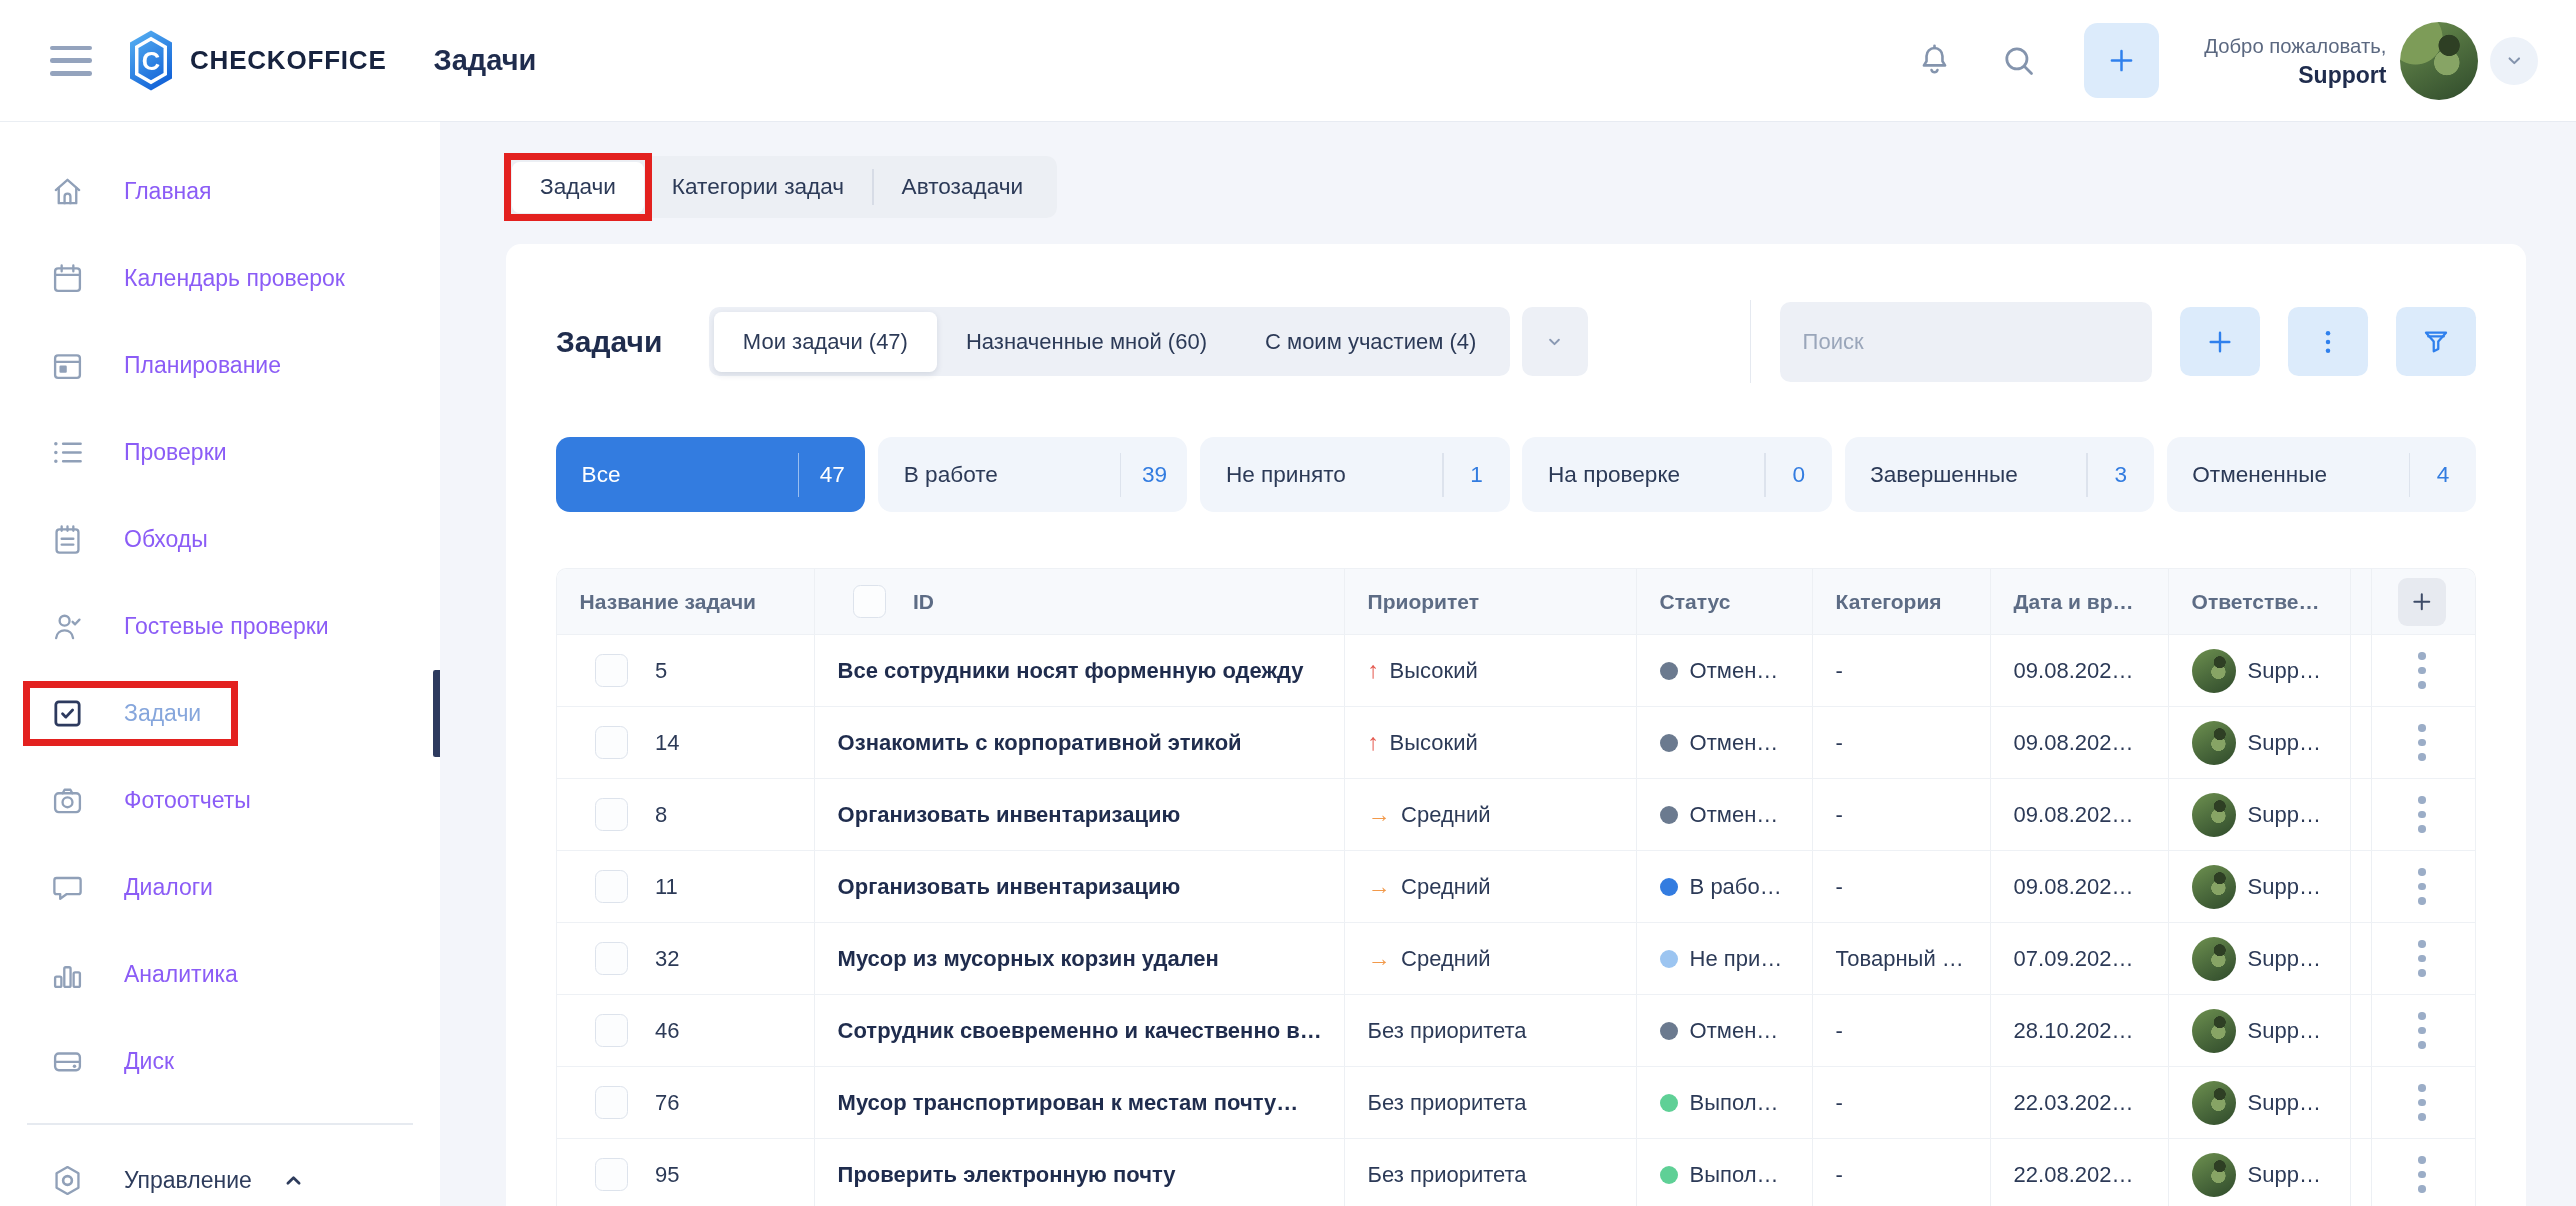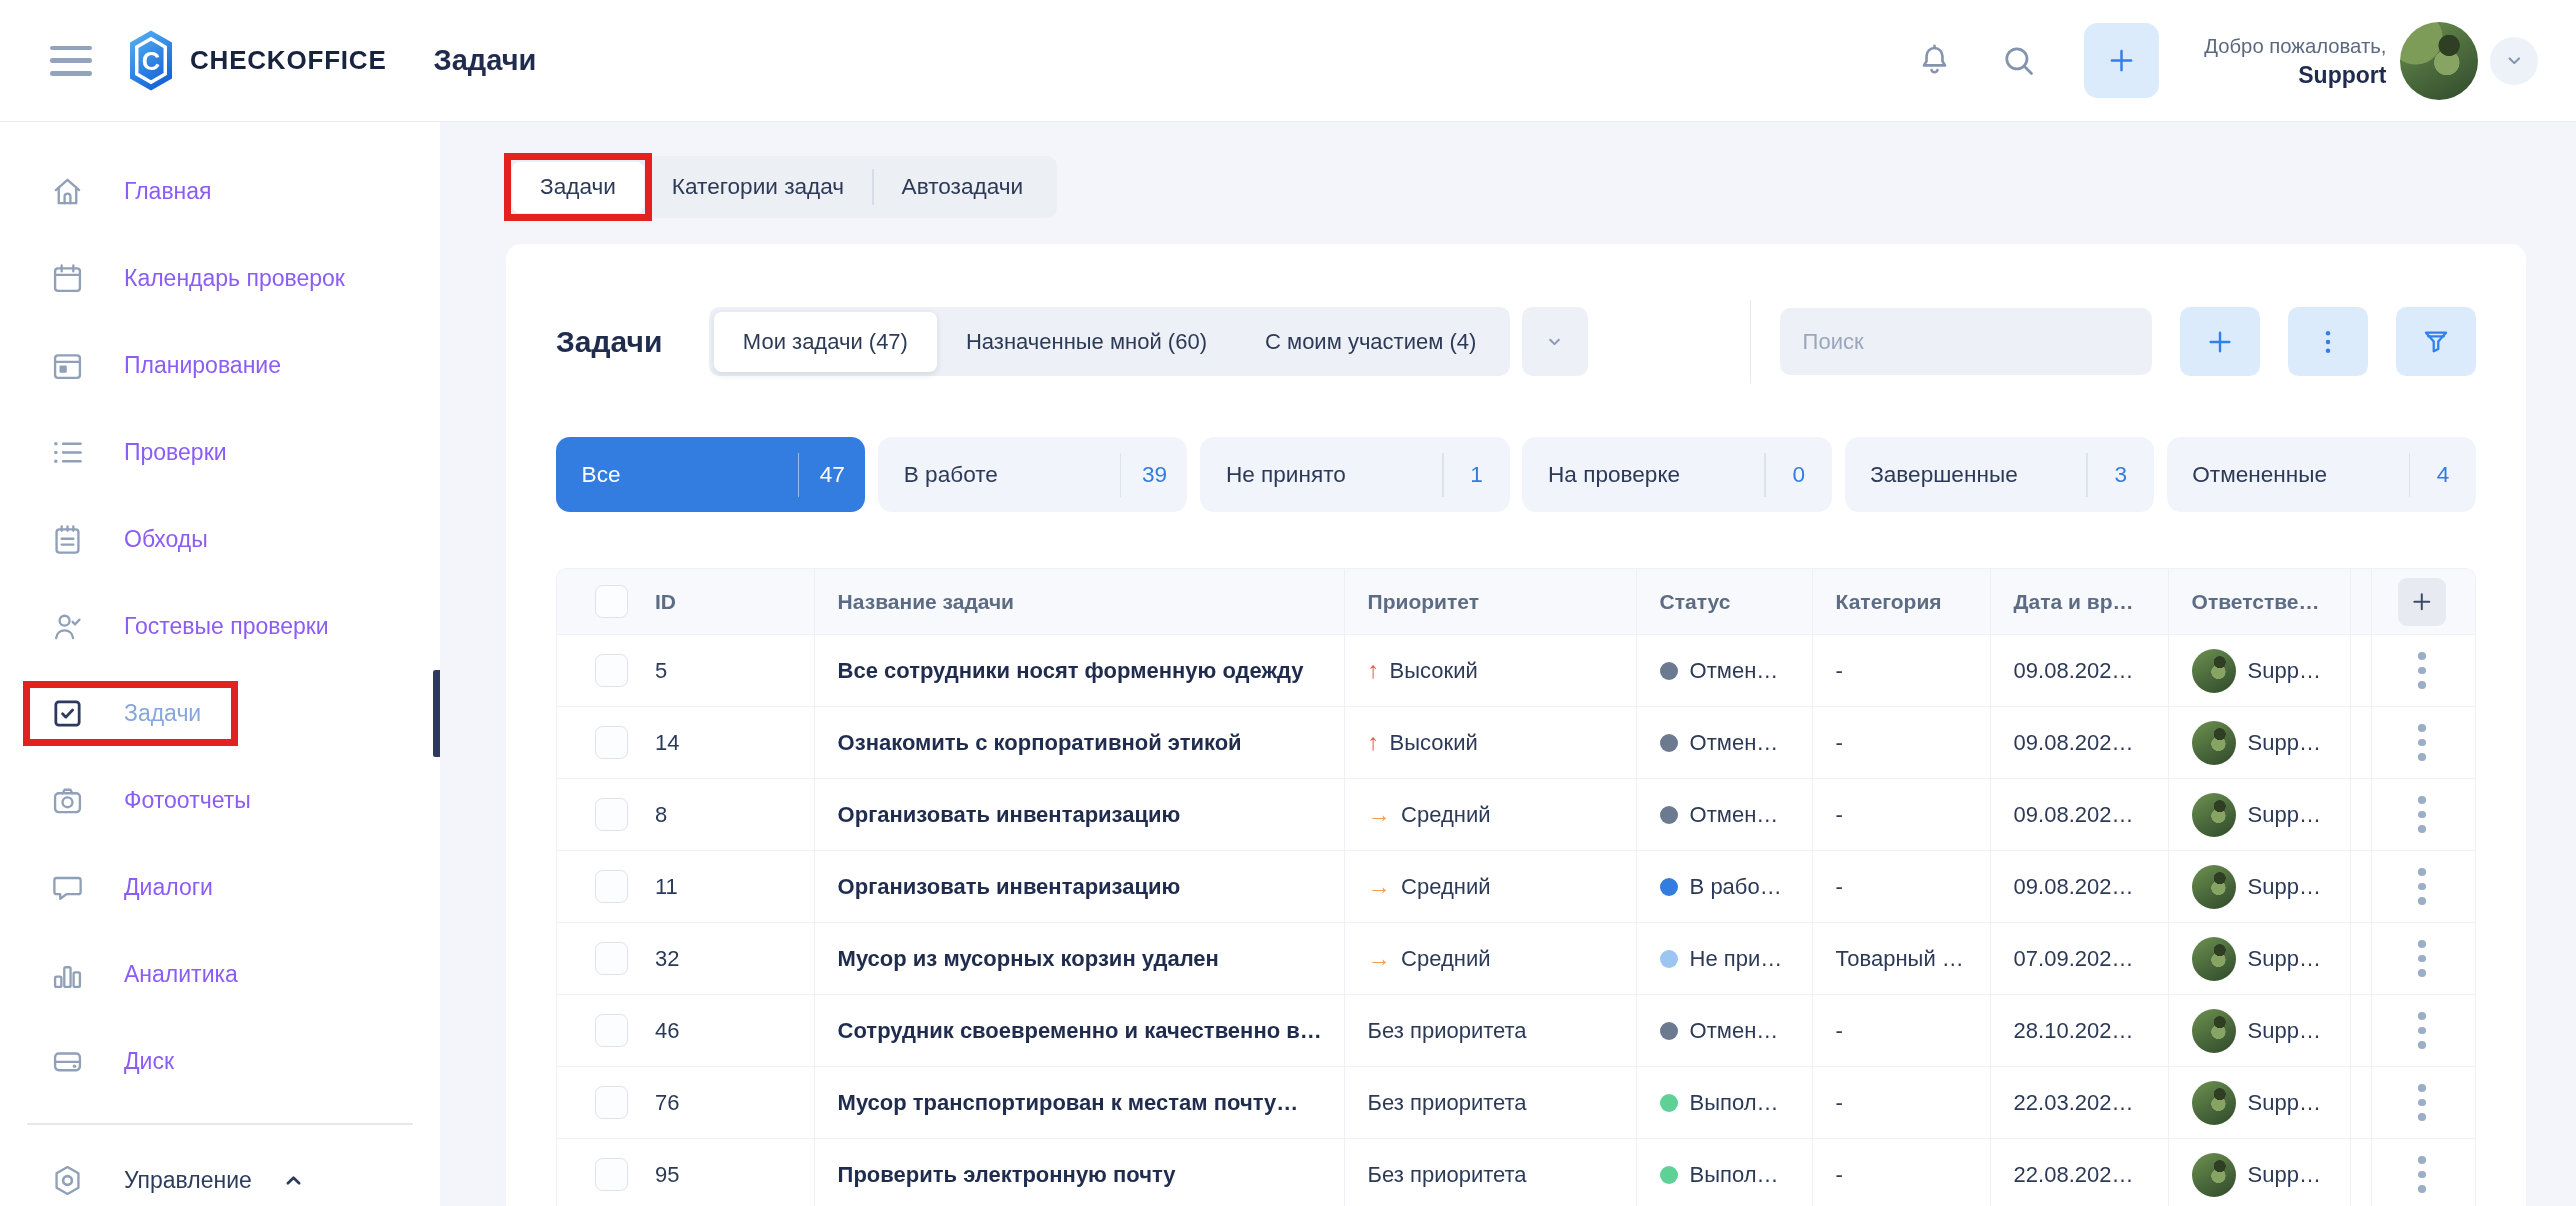--- a/index.html
+++ b/index.html
@@ -62,21 +62,21 @@
   .card{background:#fff;border-radius:15px 15px 0 0;margin-top:26px;height:1055px;padding:0 50px}
 
   
   .toolbar{display:flex;align-items:center;padding-top:63px;height:132px}
   .card-title{font-size:30px;font-weight:700;color:var(--navy);margin-right:47px}
   .seg{display:flex;align-items:center;background:var(--seg-bg);border-radius:10.5px;height:69px;padding:0 4.5px}
   .seg button{border:none;background:none;cursor:pointer;font-size:22px;color:var(--text);height:60px;padding:0 29px;border-radius:7.5px;white-space:nowrap}
   .seg button.active{background:#fff;box-shadow:0 2.3px 6px rgba(40,60,90,.12)}
   .seg-caret{width:66px;height:69px;margin-left:12px;background:var(--seg-bg);border-radius:10.5px}
   .tb-divider{width:1.5px;height:83px;background:#e5e9f0;margin:0 29px 0 30px}
-  .search{width:372px;height:67px;background:var(--seg-bg);border:none;border-radius:10.5px;padding:0 22.6px;font-size:22px;color:var(--text);font-family:inherit;outline:none}
+  .search{width:372px;height:80px;background:var(--seg-bg);border:none;border-radius:10.5px;padding:0 22.6px;font-size:22px;color:var(--text);font-family:inherit;outline:none}
   .search::placeholder{color:#9aa6ba}
   .blue-btn{width:80px;height:69px;border-radius:10.5px;background:var(--lightbtn);margin-left:28px}
 
   
   .chips{display:flex;gap:12.8px;margin-top:61px}
   .chip{flex:1;height:75px;border-radius:14px;background:var(--chip-bg);display:flex;align-items:center;border:none;cursor:pointer;font-family:inherit;padding:0}
   .chip .cl{flex:1;text-align:left;padding-left:25.6px;font-size:22.6px;color:var(--text)}
   .chip .sep{width:1.5px;height:44px;background:#dde3ed}
   .chip .cnt{width:66px;text-align:center;font-size:22.6px;color:var(--accent)}
   .chip.active{background:var(--accent)}
@@ -358,25 +358,25 @@
         </button>
         <button class="chip">
           <span class="cl">Отмененные</span>
             <span class="sep"></span>
             <span class="cnt">4</span>
         </button>
       </div>
 
       <div class="tbl">
         <div class="trow thead">
+          <div class="td">Название задачи</div>
           <div class="td c-id">
               <span class="cb"></span>
               <span>ID</span>
             </div>
-          <div class="td">Название задачи</div>
           <div class="td">Приоритет</div>
           <div class="td">Статус</div>
           <div class="td">Категория</div>
           <div class="td">Дата и вр…</div>
           <div class="td">Ответстве…</div>
           <div class="td c-gap"></div>
           <div class="td c-act">
               <button class="add-col-btn">
             <svg width="25.6" height="25.6" viewBox="0 0 24 24" fill="none" stroke="#3e4c68" stroke-width="1.9" stroke-linecap="round">
                   <path d="M12 5v14M5 12h14"></path>

